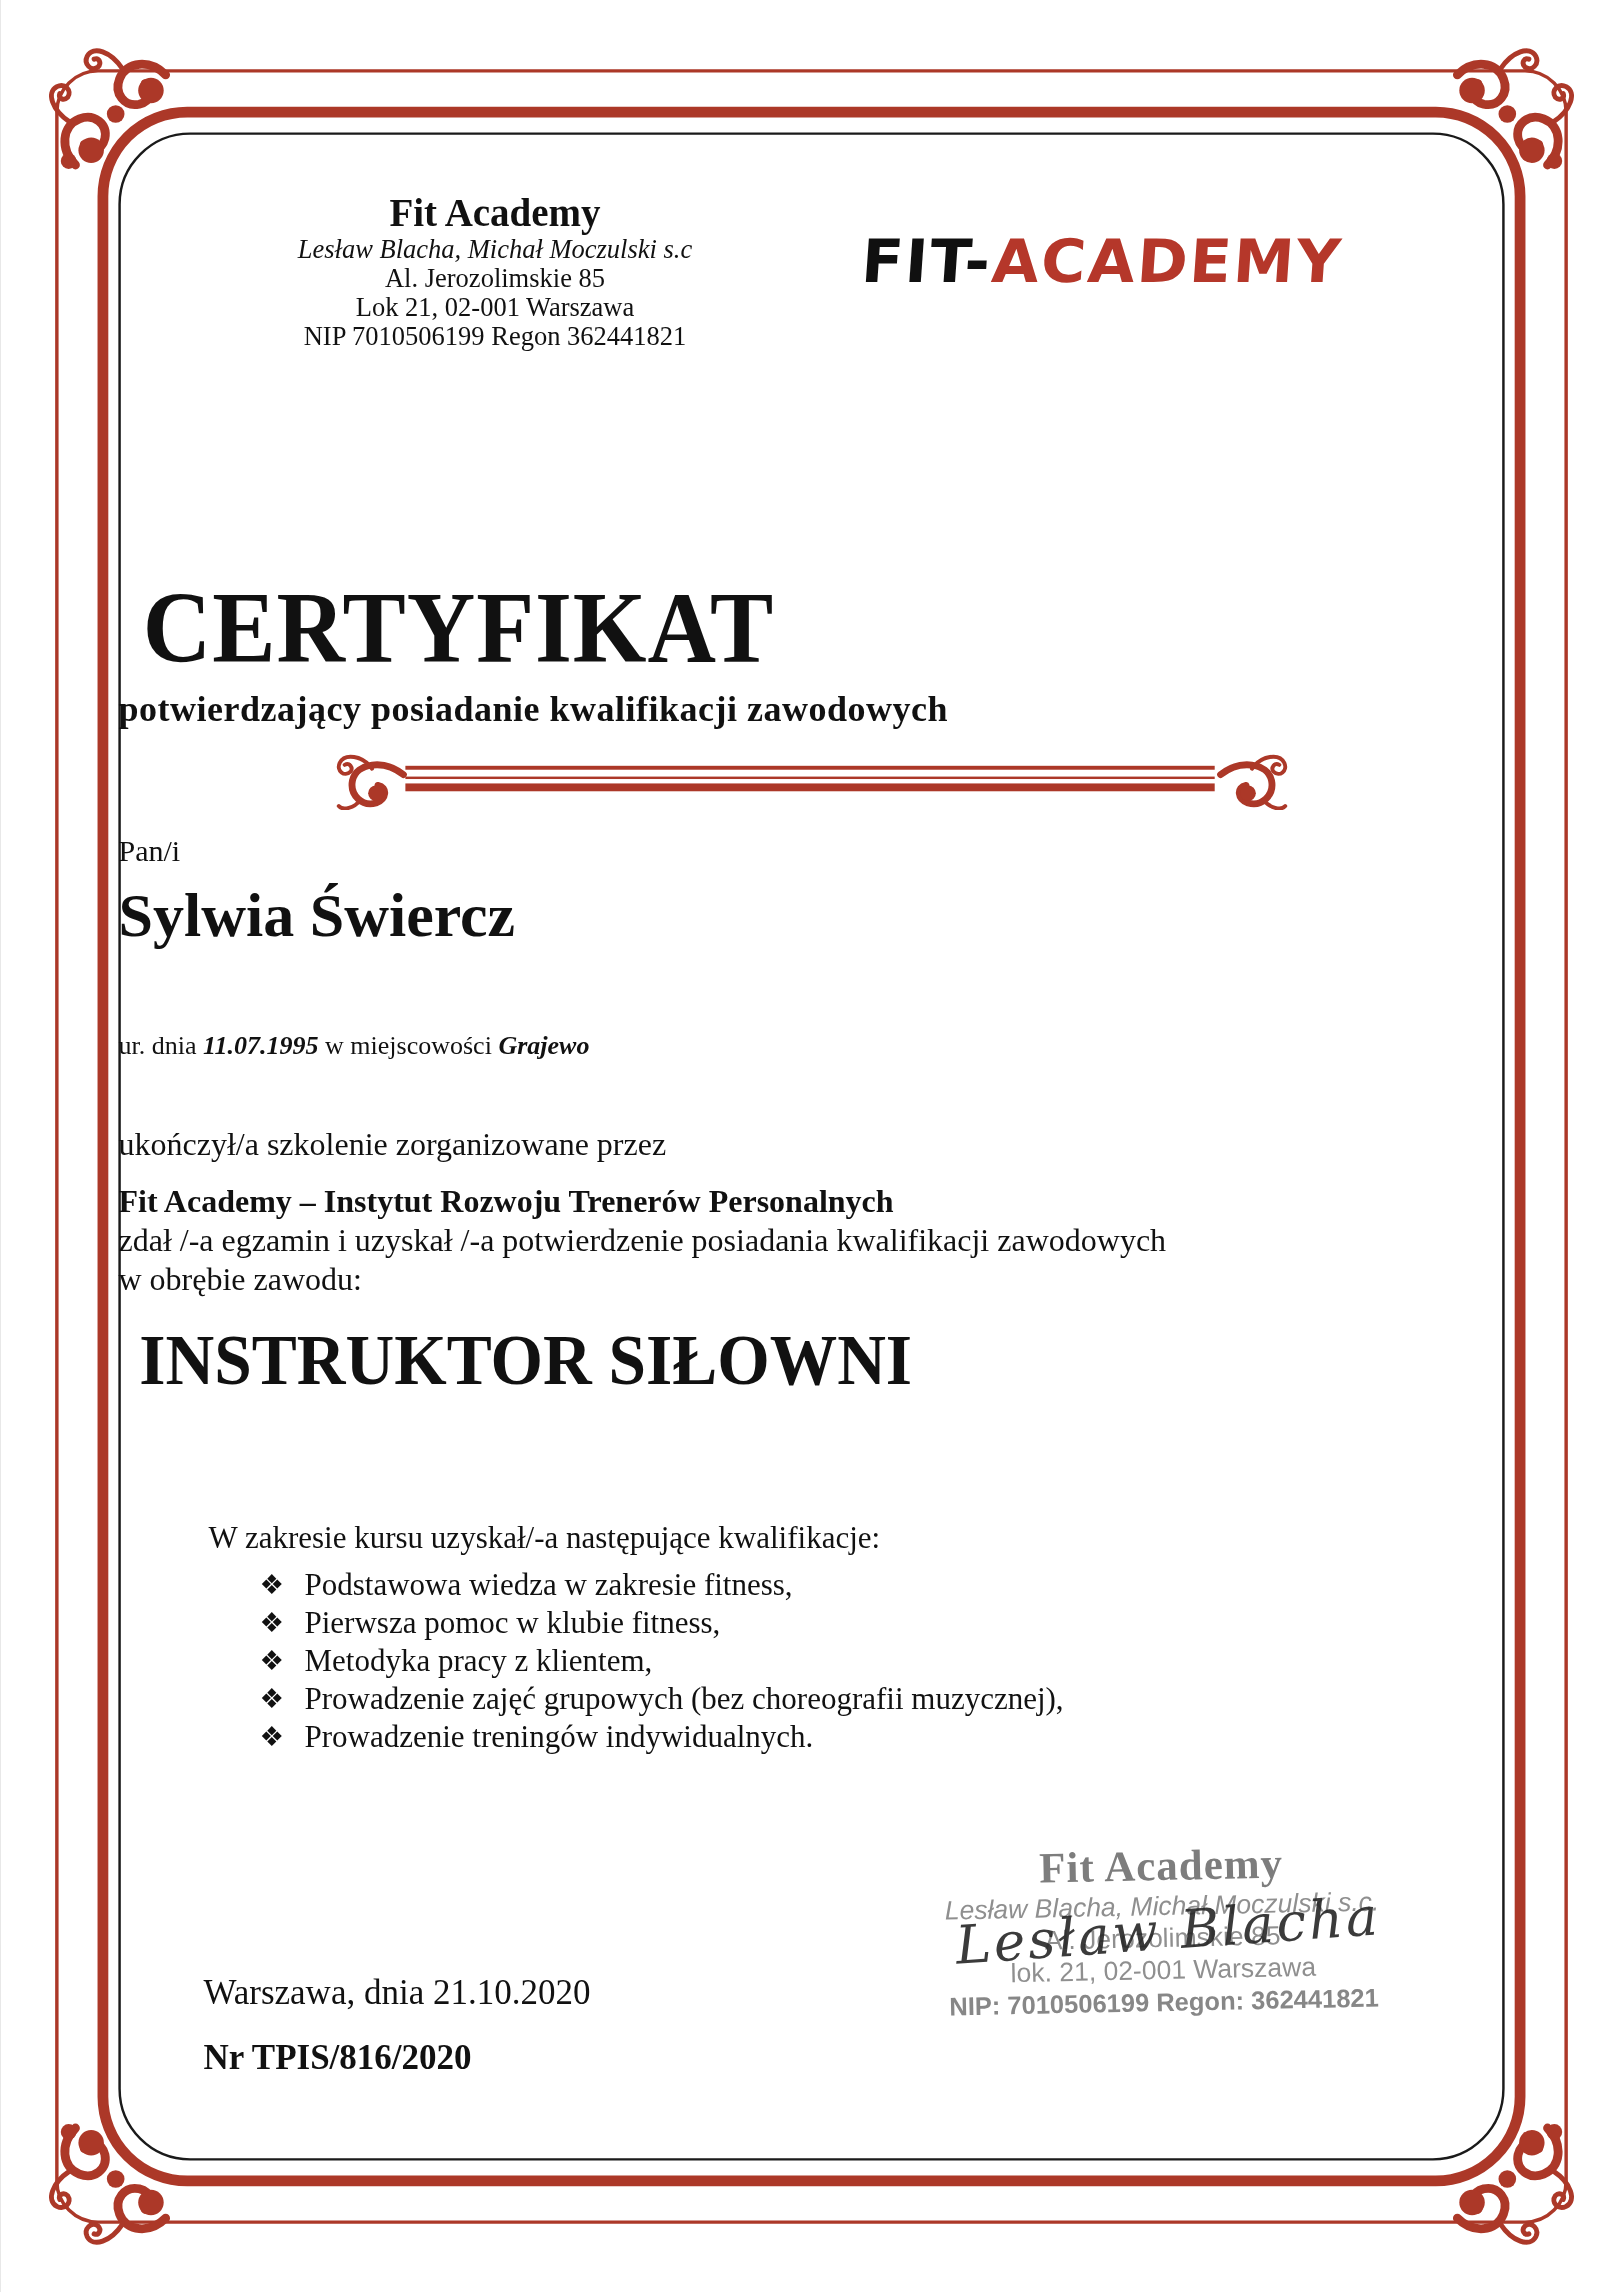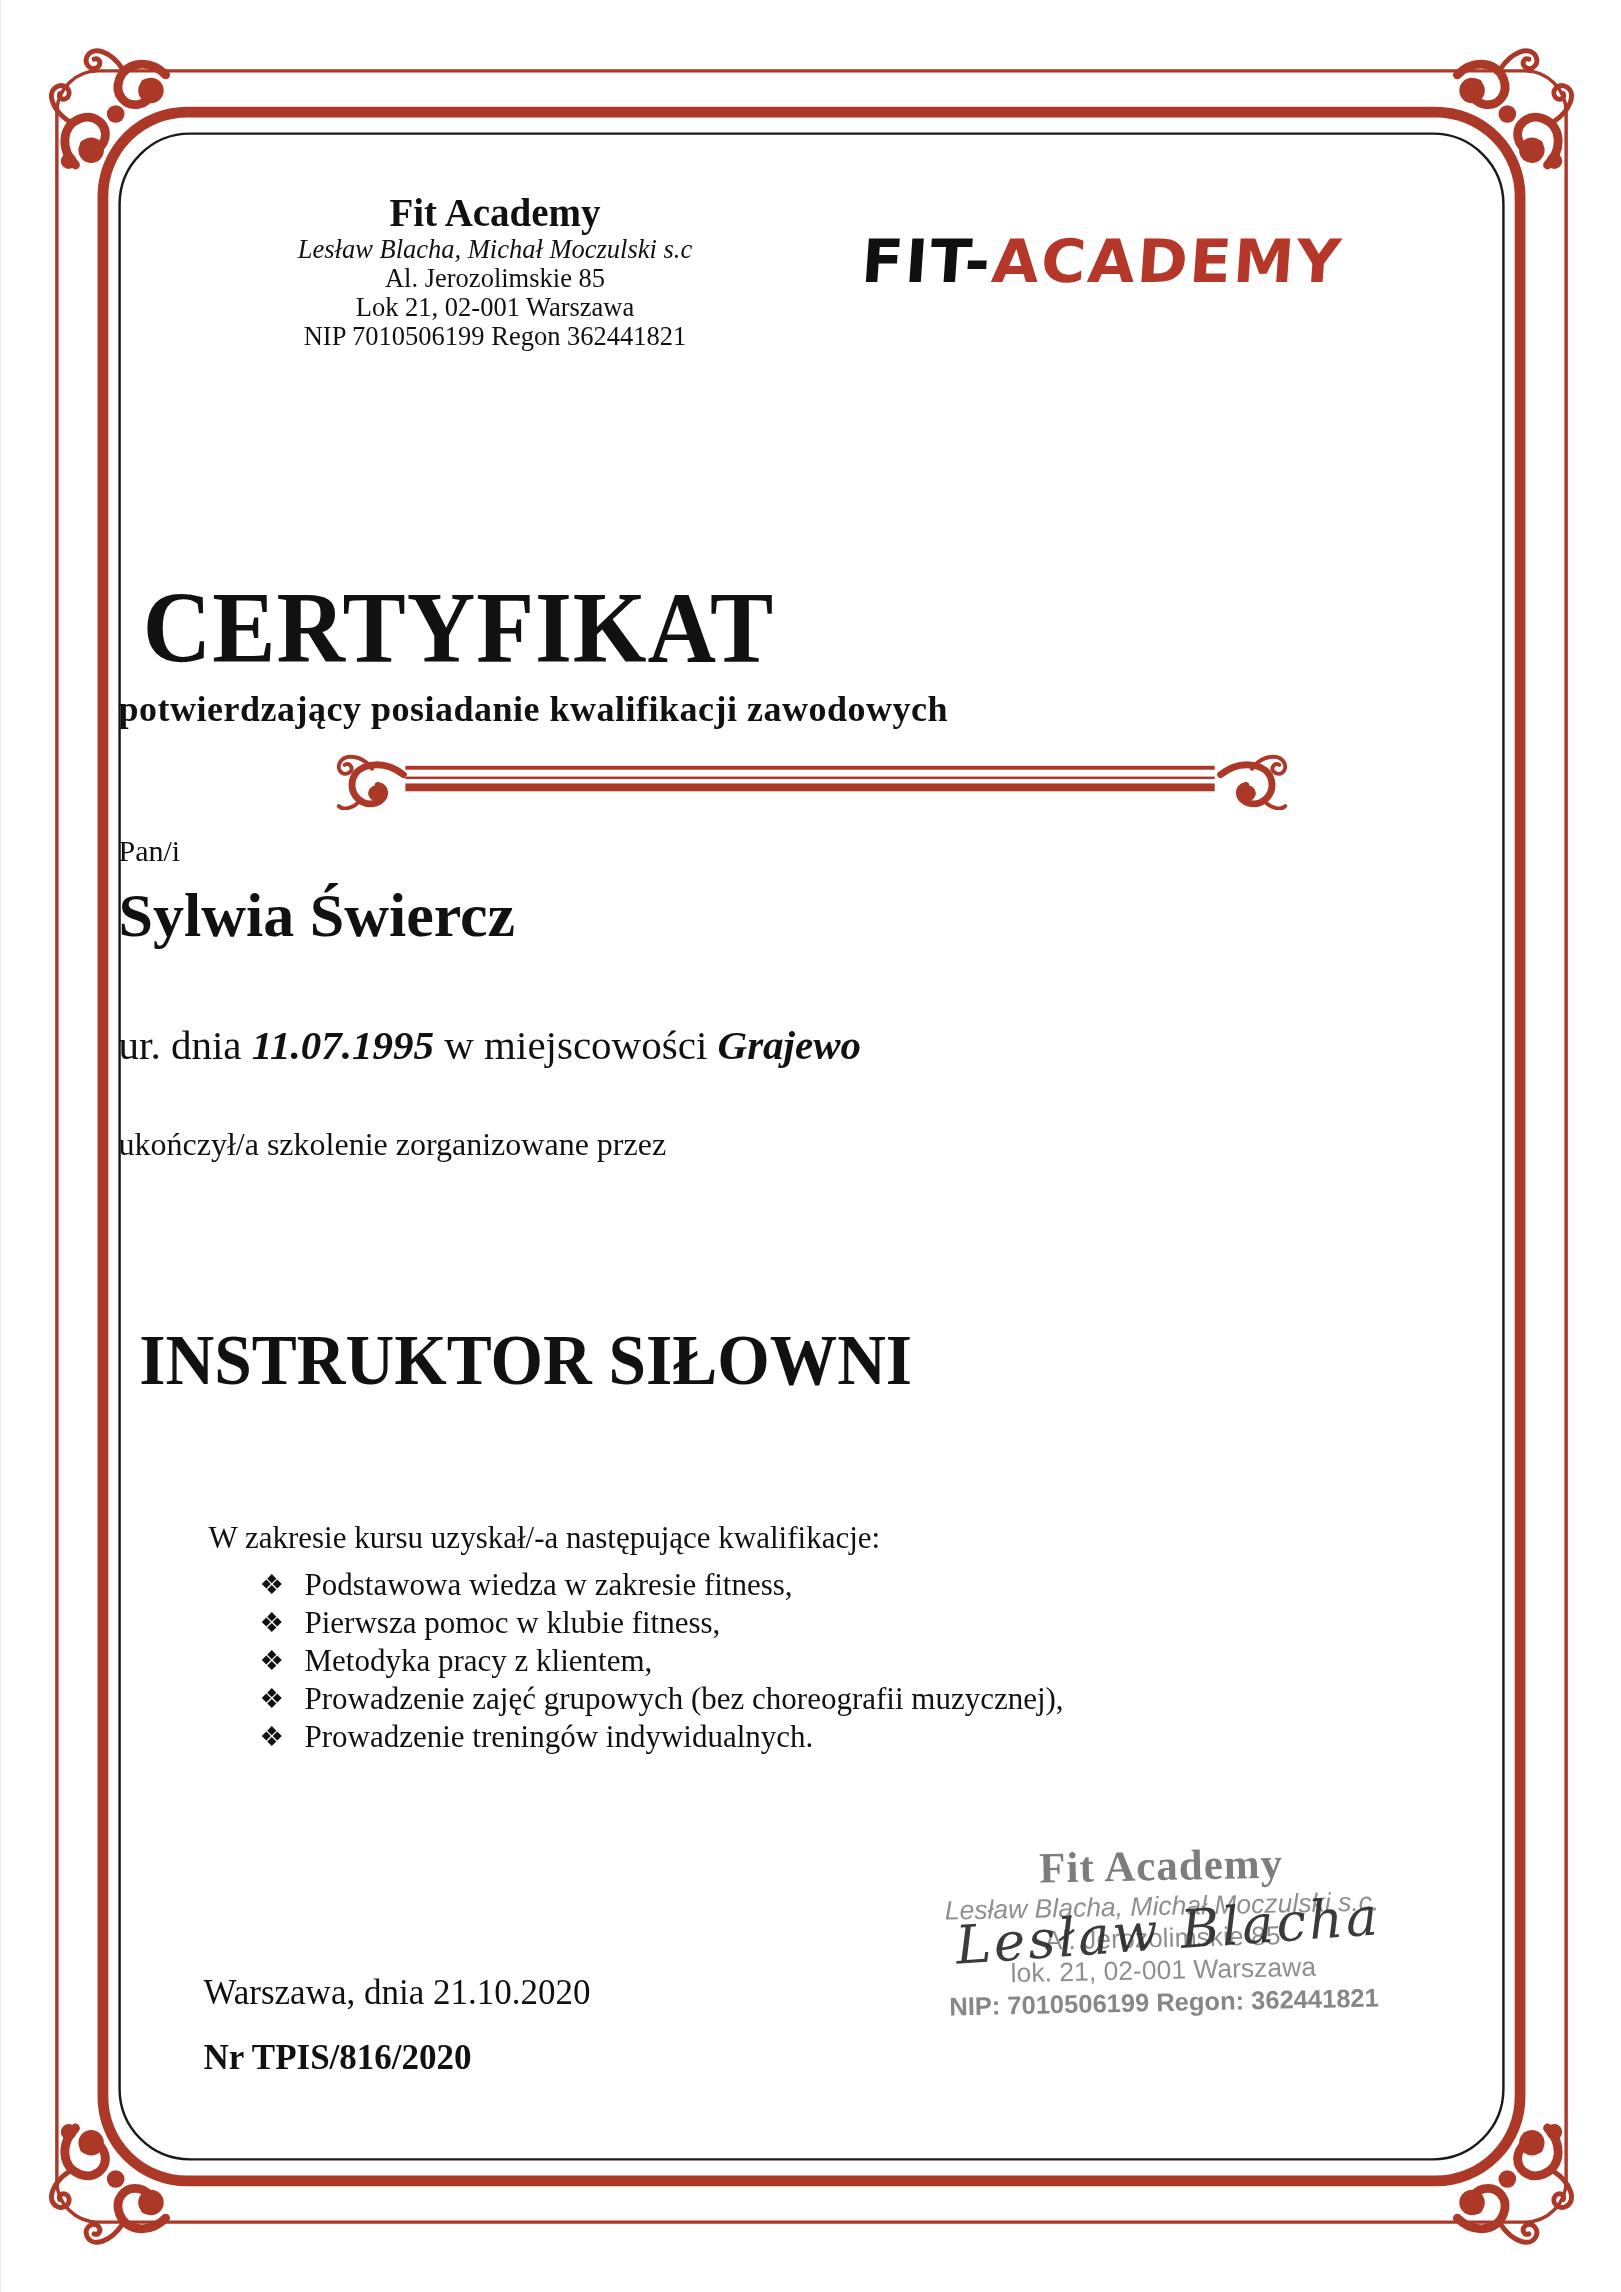--- a/index.html
+++ b/index.html
@@ -40,21 +40,21 @@
     top:574px;font-size:102px;font-weight:bold;line-height:108px;
     letter-spacing:1px;
   }
   .cert-title>span{display:inline-block;transform:scaleX(0.93);transform-origin:center;}
   .cert-subtitle{top:688px;font-size:36px;font-weight:bold;line-height:43px;letter-spacing:0.5px;}
 
   .divider{position:absolute;left:326px;top:751px;width:970px;height:59px;}
 
   .salutation{top:833px;font-size:30px;line-height:35px;}
   .recipient-name{top:880px;font-size:62px;font-weight:bold;line-height:71px;}
-  .birth-line{top:1025px;font-size:41px;line-height:41px;}
+  .birth-line{top:1025px;font-size:26px;line-height:41px;}
   .birth-line .bi{font-weight:bold;font-style:italic;}
 
   .intro-line{top:1125px;font-size:32px;line-height:39px;}
   .body-par{top:1182px;font-size:32px;line-height:39px;}
   .body-par .org{font-weight:bold;}
   .profession{top:1321px;font-size:71px;font-weight:bold;line-height:78px;}
   .profession>span{display:inline-block;transform:scaleX(0.95);transform-origin:center;}
 
   .quals{position:absolute;left:208px;top:1519px;right:127px;text-align:left;font-size:31px;line-height:37px;}
   .quals ul{margin:9.8px 0 0 0;padding:0;list-style:none;}
@@ -152,20 +152,25 @@
     <use href="#div-end" transform="translate(990,0) scale(-1,1)"></use>
   </svg>
 
   <div class="center-col salutation">Pan/i</div>
   <div class="center-col recipient-name">Sylwia Świercz</div>
   <div class="center-col birth-line">
     <span>ur. dnia </span><span class="bi">11.07.1995</span><span> w miejscowości </span><span class="bi">Grajewo</span>
   </div>
 
   <div class="center-col intro-line">ukończył/a szkolenie zorganizowane przez</div>
+  <div class="center-col body-par">
+    <div class="org">Fit Academy – Instytut Rozwoju Trenerów Personalnych</div>
+    <div>zdał /-a egzamin i uzyskał /-a potwierdzenie posiadania kwalifikacji zawodowych</div>
+    <div>w obrębie zawodu:</div>
+  </div>
   <div class="center-col profession">
     <span>INSTRUKTOR SIŁOWNI</span>
   </div>
 
   <div class="quals">
     <div>W zakresie kursu uzyskał/-a następujące kwalifikacje:</div>
     <ul>
       <li>
         <span class="bullet">❖</span>
         <span>Podstawowa wiedza w zakresie fitness,</span>

